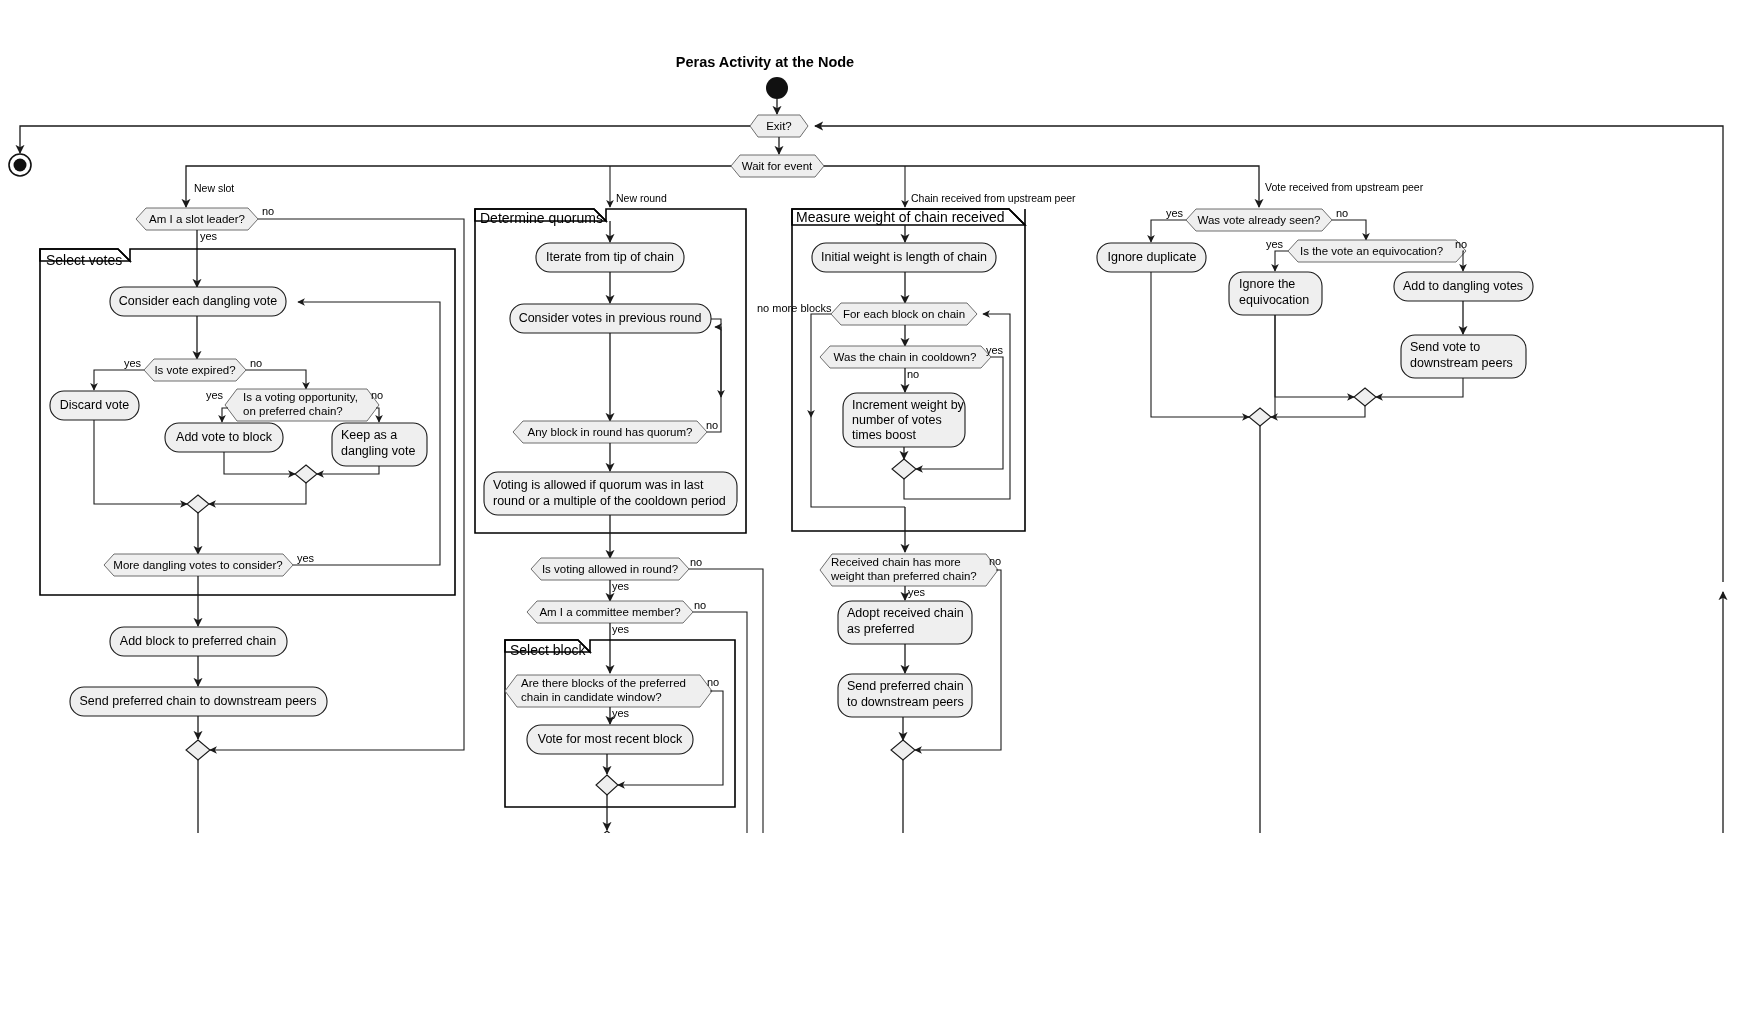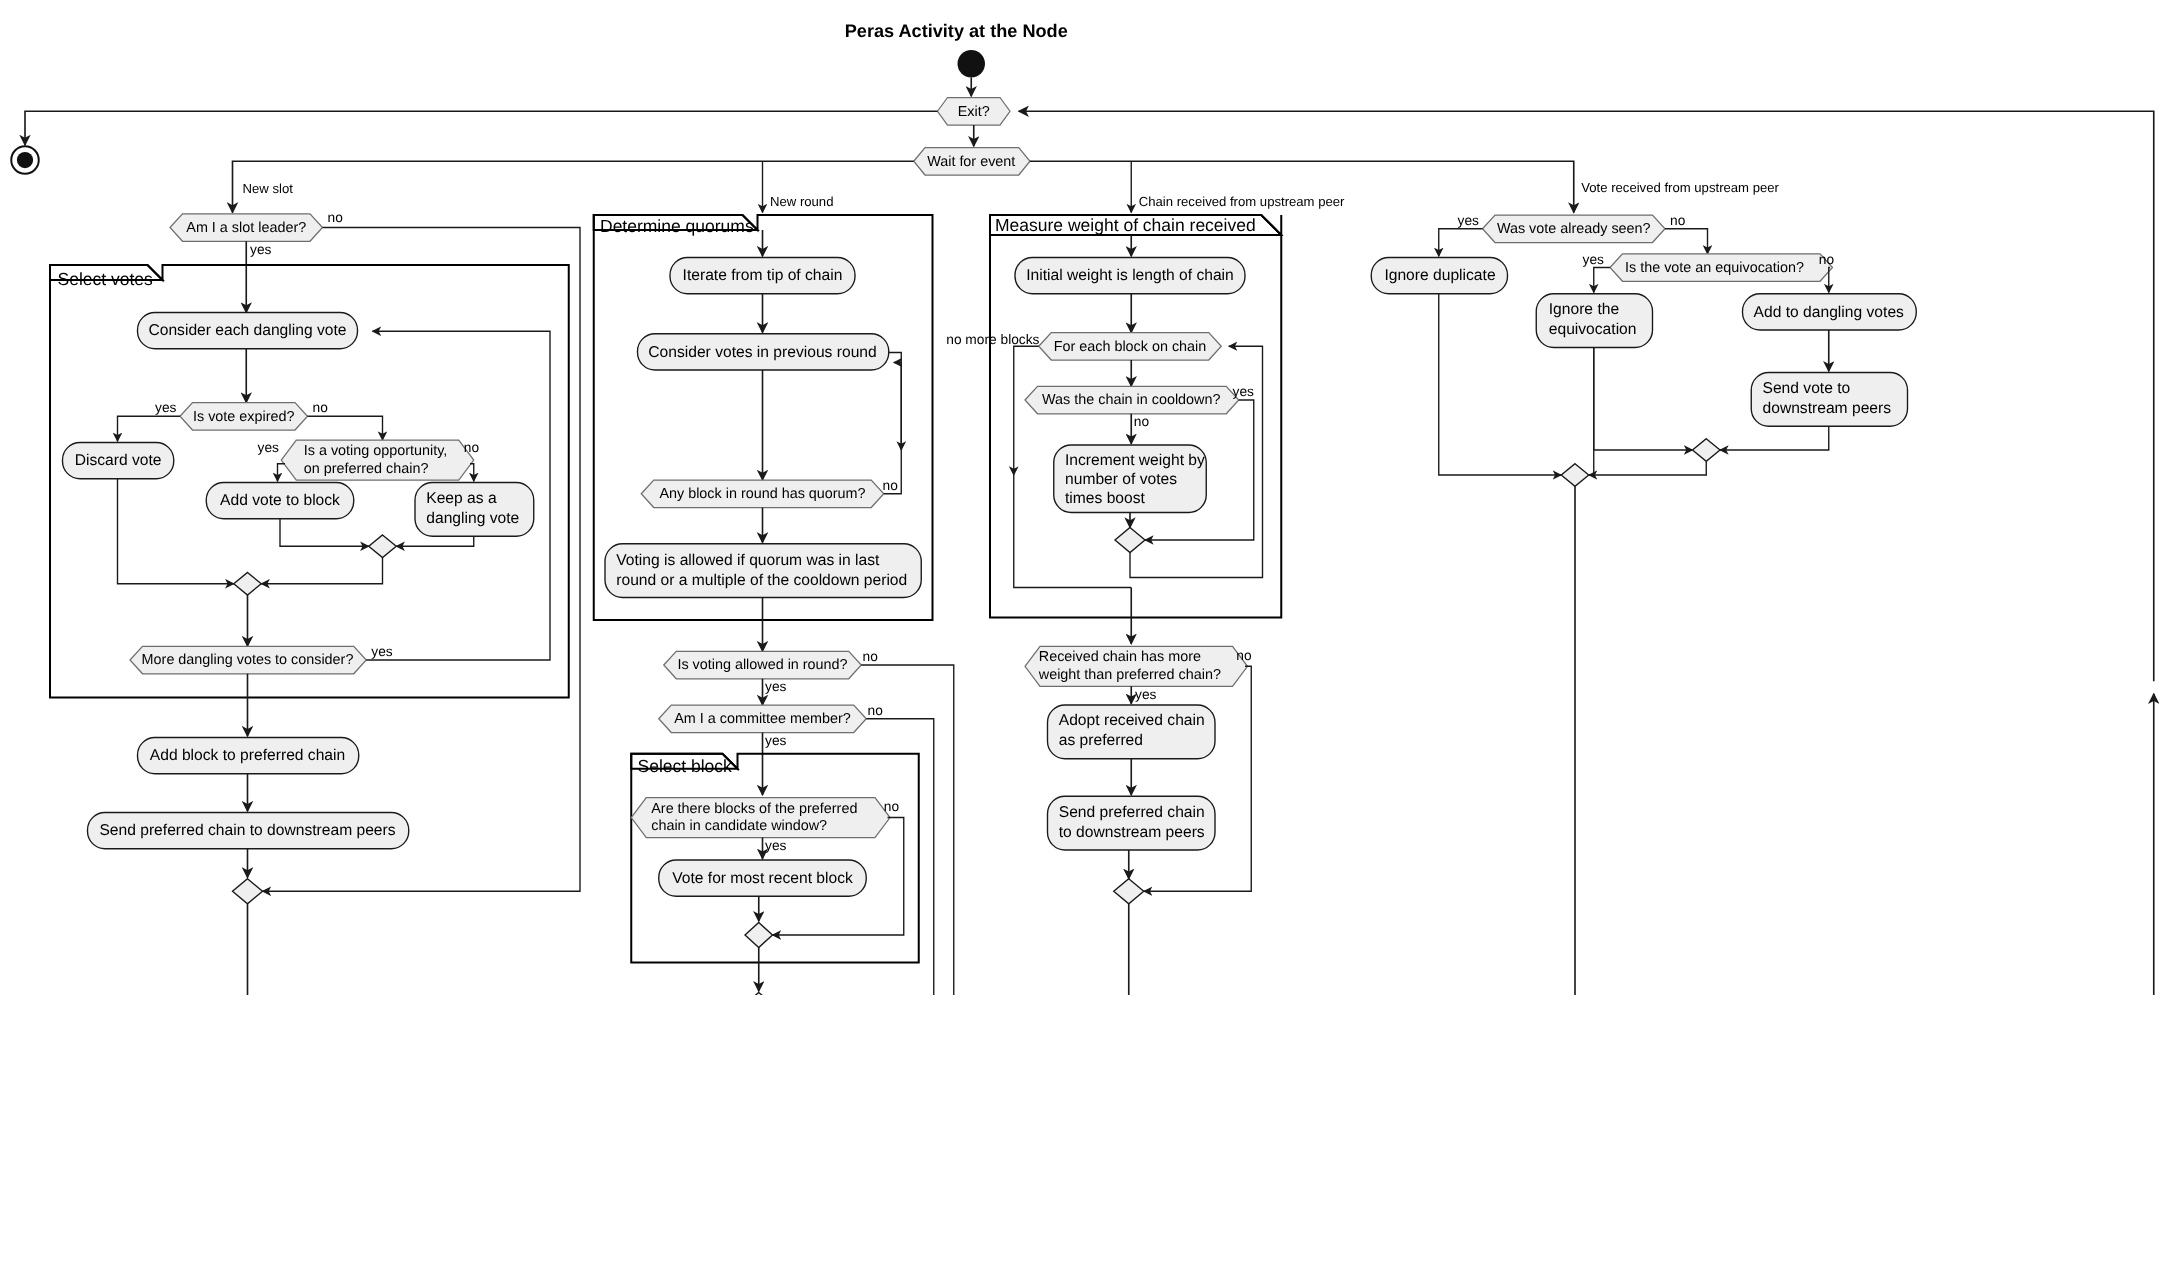--- a/index.html
+++ b/index.html
@@ -6,20 +6,21 @@
     margin: 0;
     padding: 0;
     background: #ffffff;
   }
   #diagram-root {
     position: relative;
     width: 1740px;
     height: 796px;
     background: #ffffff;
     font-family: "Liberation Sans", sans-serif;
+    margin-top: 37px;
   }
   svg#uml-canvas {
     display: block;
     width: 1740px;
     height: 1012px;
   }
   .node-shape {
     fill: #efefef;
     stroke: #1a1a1a;
     stroke-width: 1.1;

